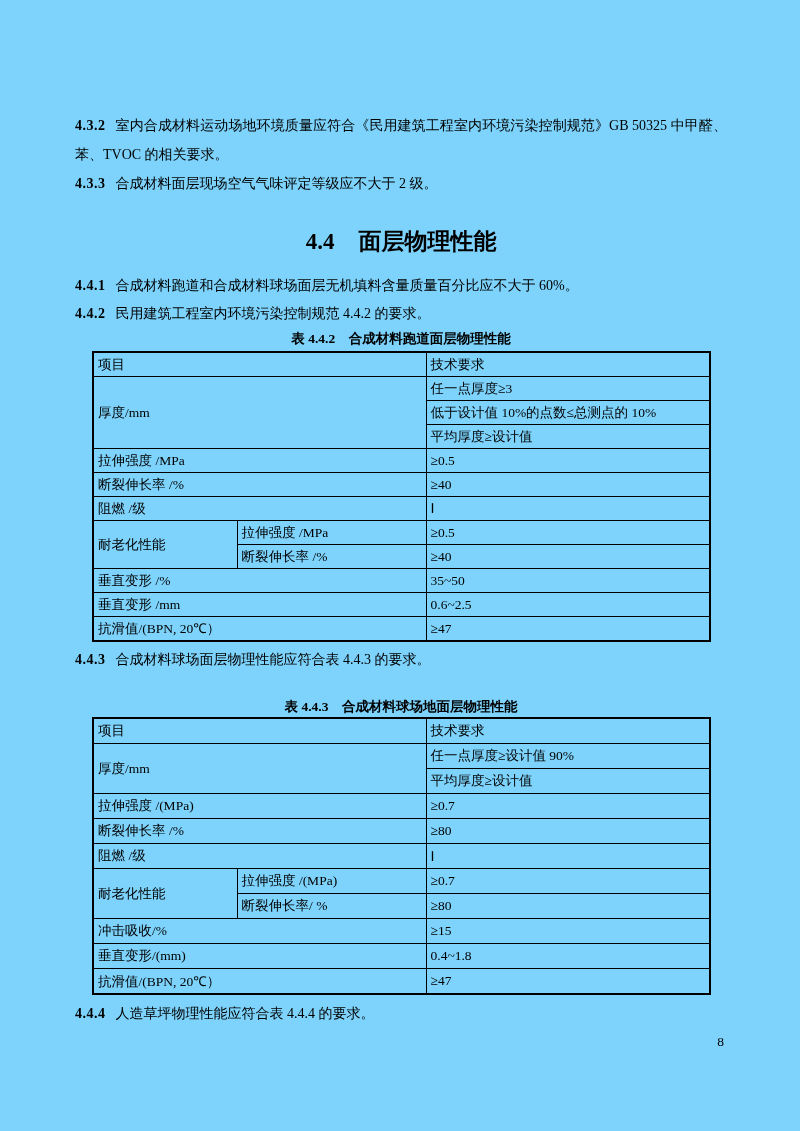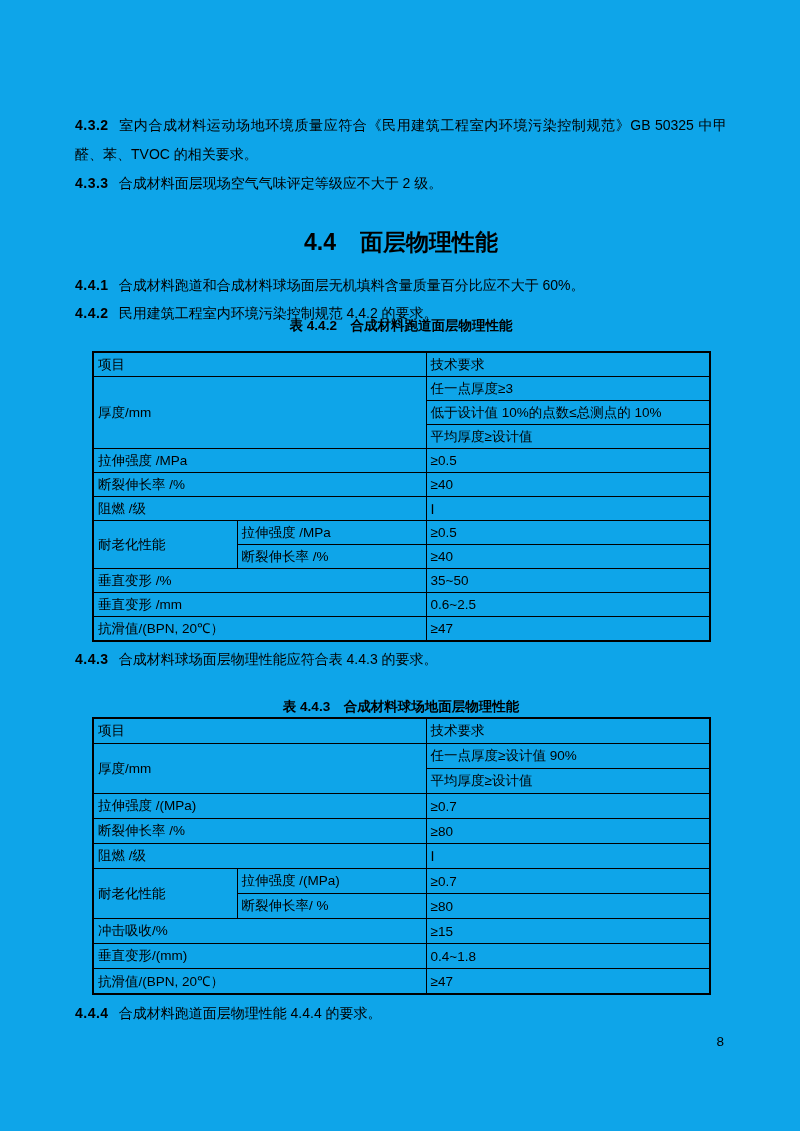--- a/index.html
+++ b/index.html
@@ -4,23 +4,23 @@
 <style>
   html, body {
     margin: 0;
     padding: 0;
     background: #ffffff;
   }
   .page {
     position: relative;
     width: 800px;
     height: 1131px;
-    background: #0ea5e9;
+    background: #7dd3fc;
     color: #000000;
-    font-family: Liberation Sans, sans-serif;
+    font-family: Liberation Serif, serif;
     overflow: hidden;
   }
   .content {
     position: absolute;
     left: 75px;
     right: 73px;
     top: 0;
   }
   .para {
     position: absolute;
@@ -102,21 +102,21 @@
     </div>
 
     <div class="para" style="top:271px;">
       <span class="num">4.4.1</span><span>合成材料跑道和合成材料球场面层无机填料含量质量百分比应不大于 60%。</span>
     </div>
 
     <div class="para" style="top:299px;">
       <span class="num">4.4.2</span><span>民用建筑工程室内环境污染控制规范 4.4.2 的要求。</span>
     </div>
 
-    <div class="table-caption" style="top:317px;">表 4.4.2　合成材料跑道面层物理性能</div>
+    <div class="table-caption" style="top:330px;">表 4.4.2　合成材料跑道面层物理性能</div>
 
     <table class="spec-table" id="table-442" style="top:351px;">
       <colgroup>
         <col style="width:144px;">
         <col style="width:189px;">
         <col style="width:284px;">
       </colgroup>
       <tbody>
           <tr>
             <td colspan="2">项目</td>
@@ -222,19 +222,19 @@
             <td>0.4~1.8</td>
           </tr>
           <tr>
             <td colspan="2">抗滑值/(BPN, 20℃）</td>
             <td>≥47</td>
           </tr>
         </tbody>
     </table>
 
     <div class="para" style="top:999px;">
-      <span class="num">4.4.4</span><span>合成材料跑道面层物理性能 4.4.4 的要求。</span>
+      <span class="num">4.4.4</span><span>人造草坪物理性能应符合表 4.4.4 的要求。</span>
     </div>
 
   </div>
 
   <div class="page-number">8</div>
 </div>
 
 </body></html>

